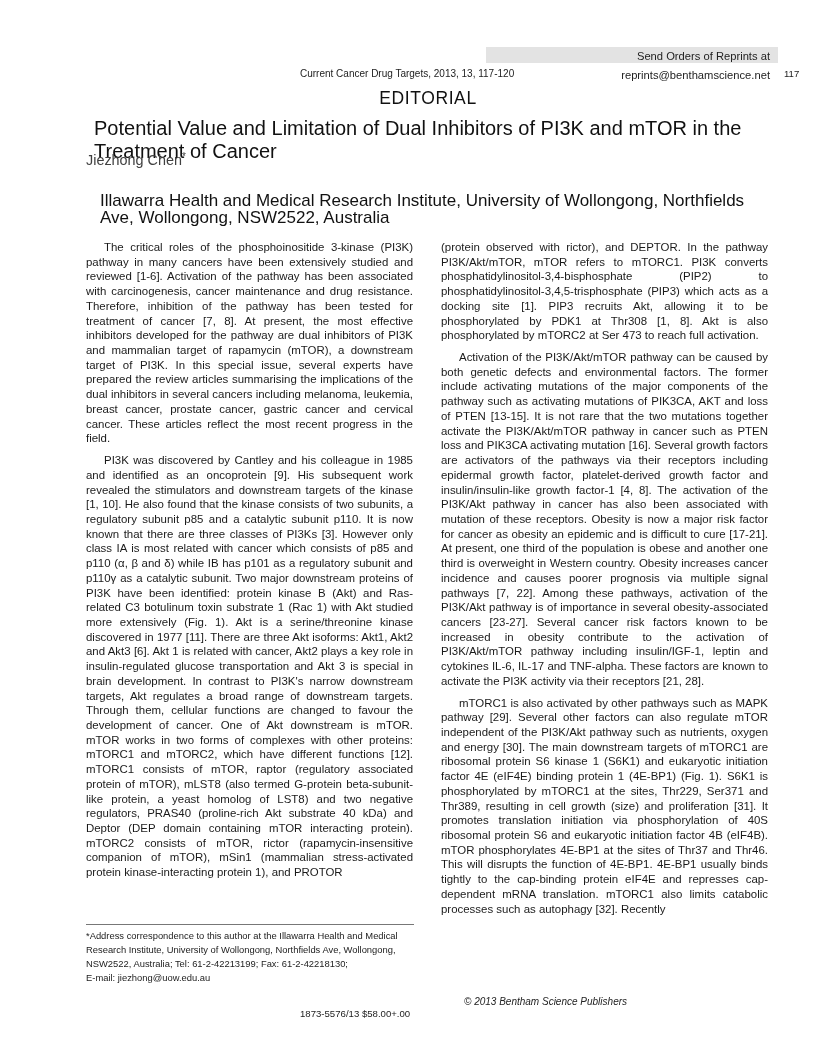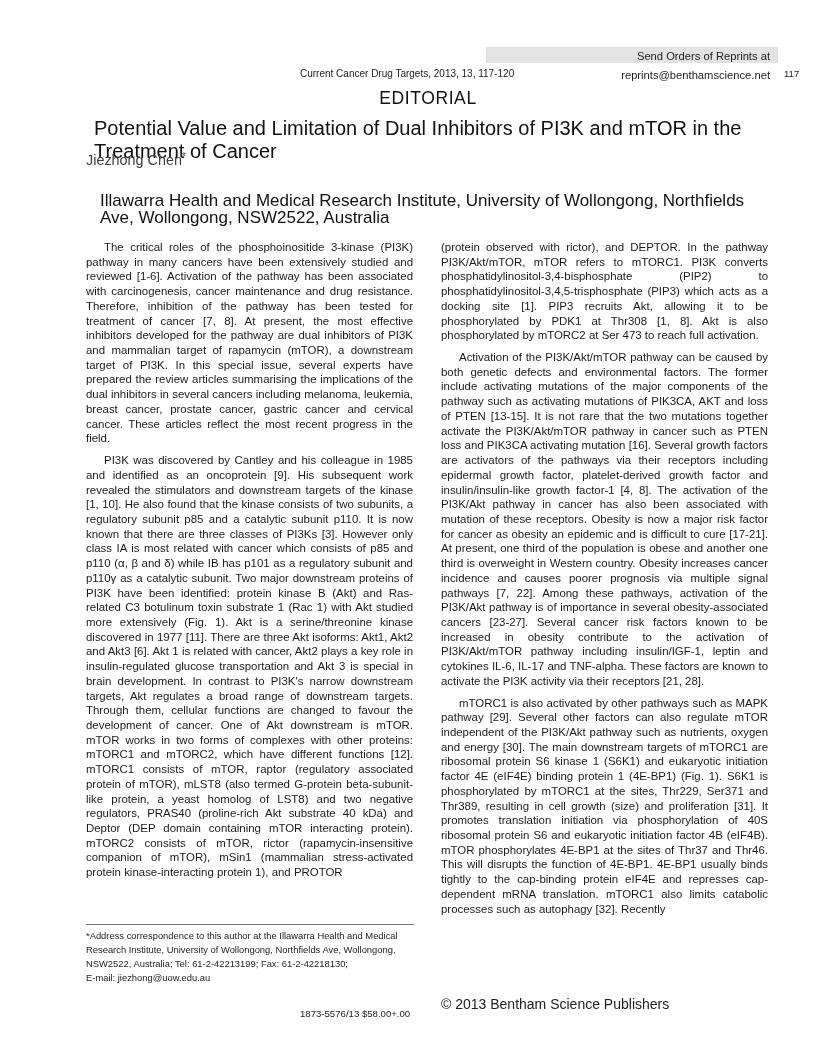--- a/index.html
+++ b/index.html
@@ -16,21 +16,21 @@
   .author sup { font-size: 10px; vertical-align: 5px; }
   .affil { left: 100px; top: 192px; width: 680px; font-size: 17px; line-height: 17px; color: #111; }
   .col { width: 327px; font-size: 11.45px; line-height: 14.72px; text-align: justify; color: #1a1a1a; }
   .col p { margin: 0 0 7px 0; text-indent: 18px; }
   .col p.noindent { text-indent: 0; }
   .left { left: 86px; top: 240px; }
   .right { left: 441px; top: 240px; }
   .rule { left: 86px; top: 924px; width: 328px; height: 0; border-top: 1.5px solid #777; }
   .footnote { left: 86px; top: 929px; width: 328px; font-size: 9.4px; line-height: 14px; color: #222; }
   .issn { left: 300px; top: 1008px; font-size: 9.6px; color: #222; }
-  .copyright { left: 441px; top: 996px; font-size: 14px; color: #222; }
+  .copyright { left: 464px; top: 996px; font-size: 10px; color: #222; font-style: italic; }
 </style>
 </head>
 <body>
 
 <div class="abs reprints">Send Orders of Reprints at reprints@benthamscience.net</div>
 <div class="abs journal">Current Cancer Drug Targets, 2013, 13, 117-120</div>
 <div class="abs pagenum">117</div>
 
 <div class="abs editorial">EDITORIAL</div>
 <div class="abs title">Potential Value and Limitation of Dual Inhibitors of PI3K and mTOR in the Treatment of Cancer</div>

